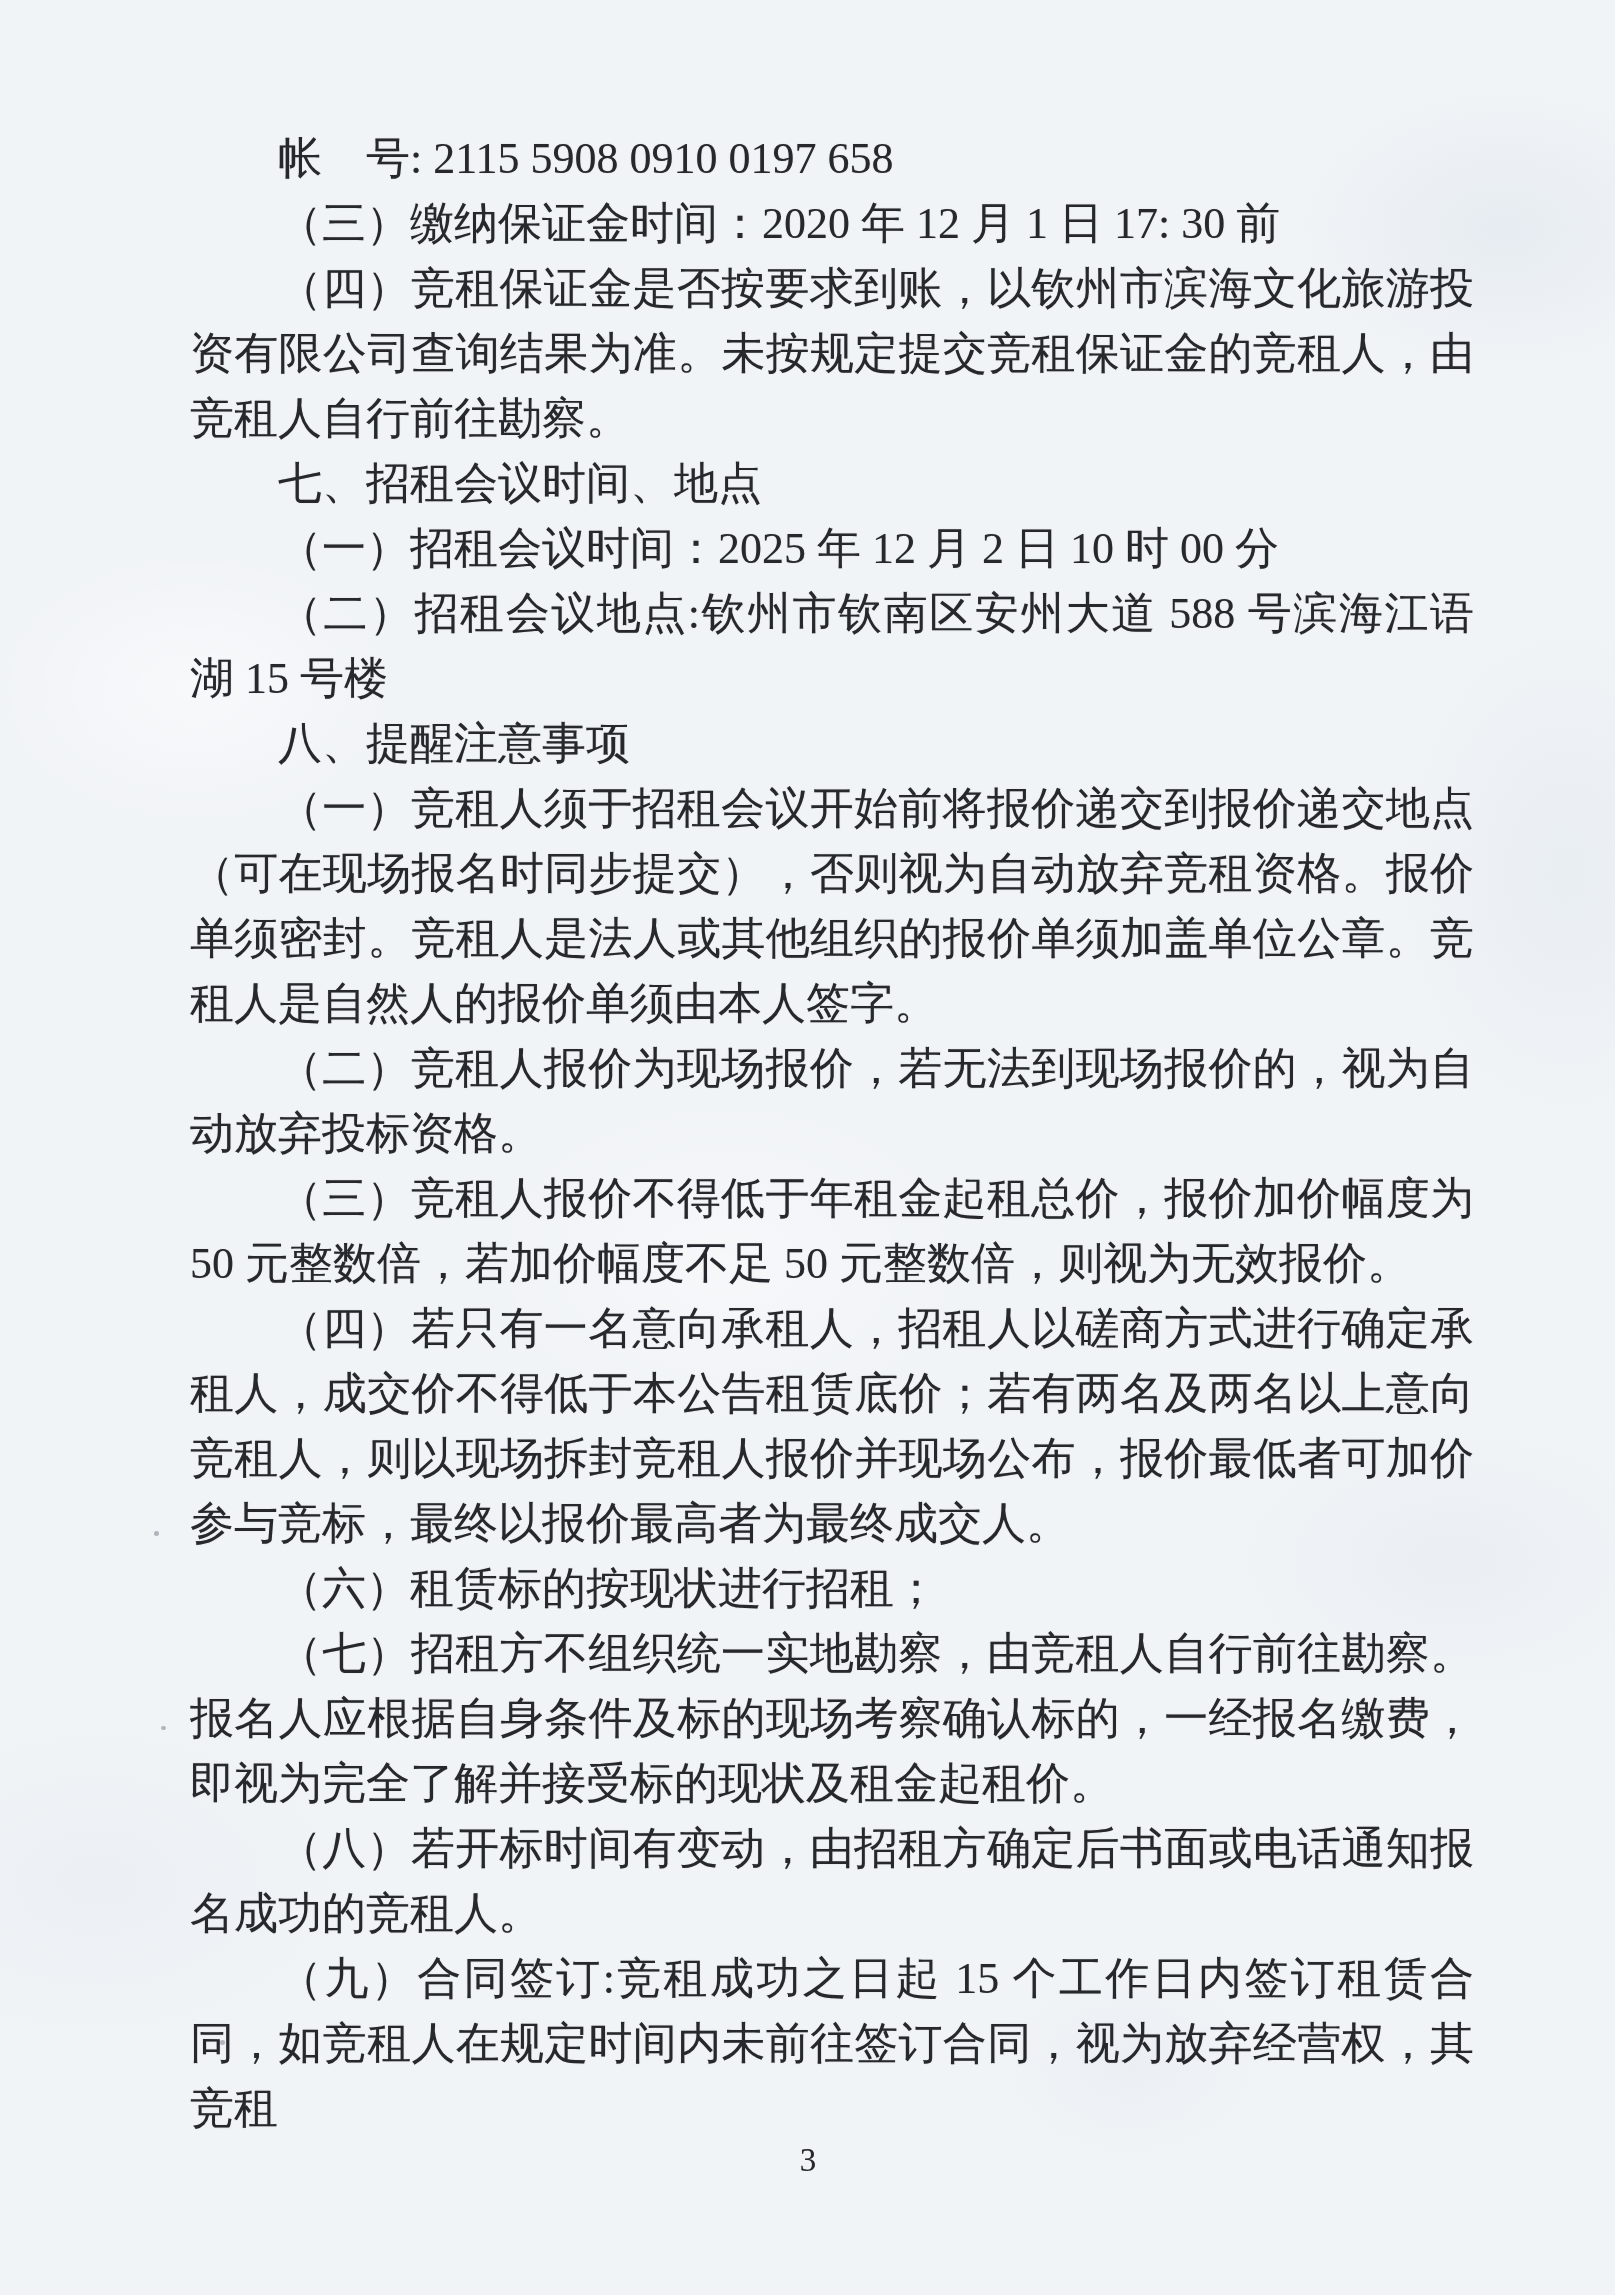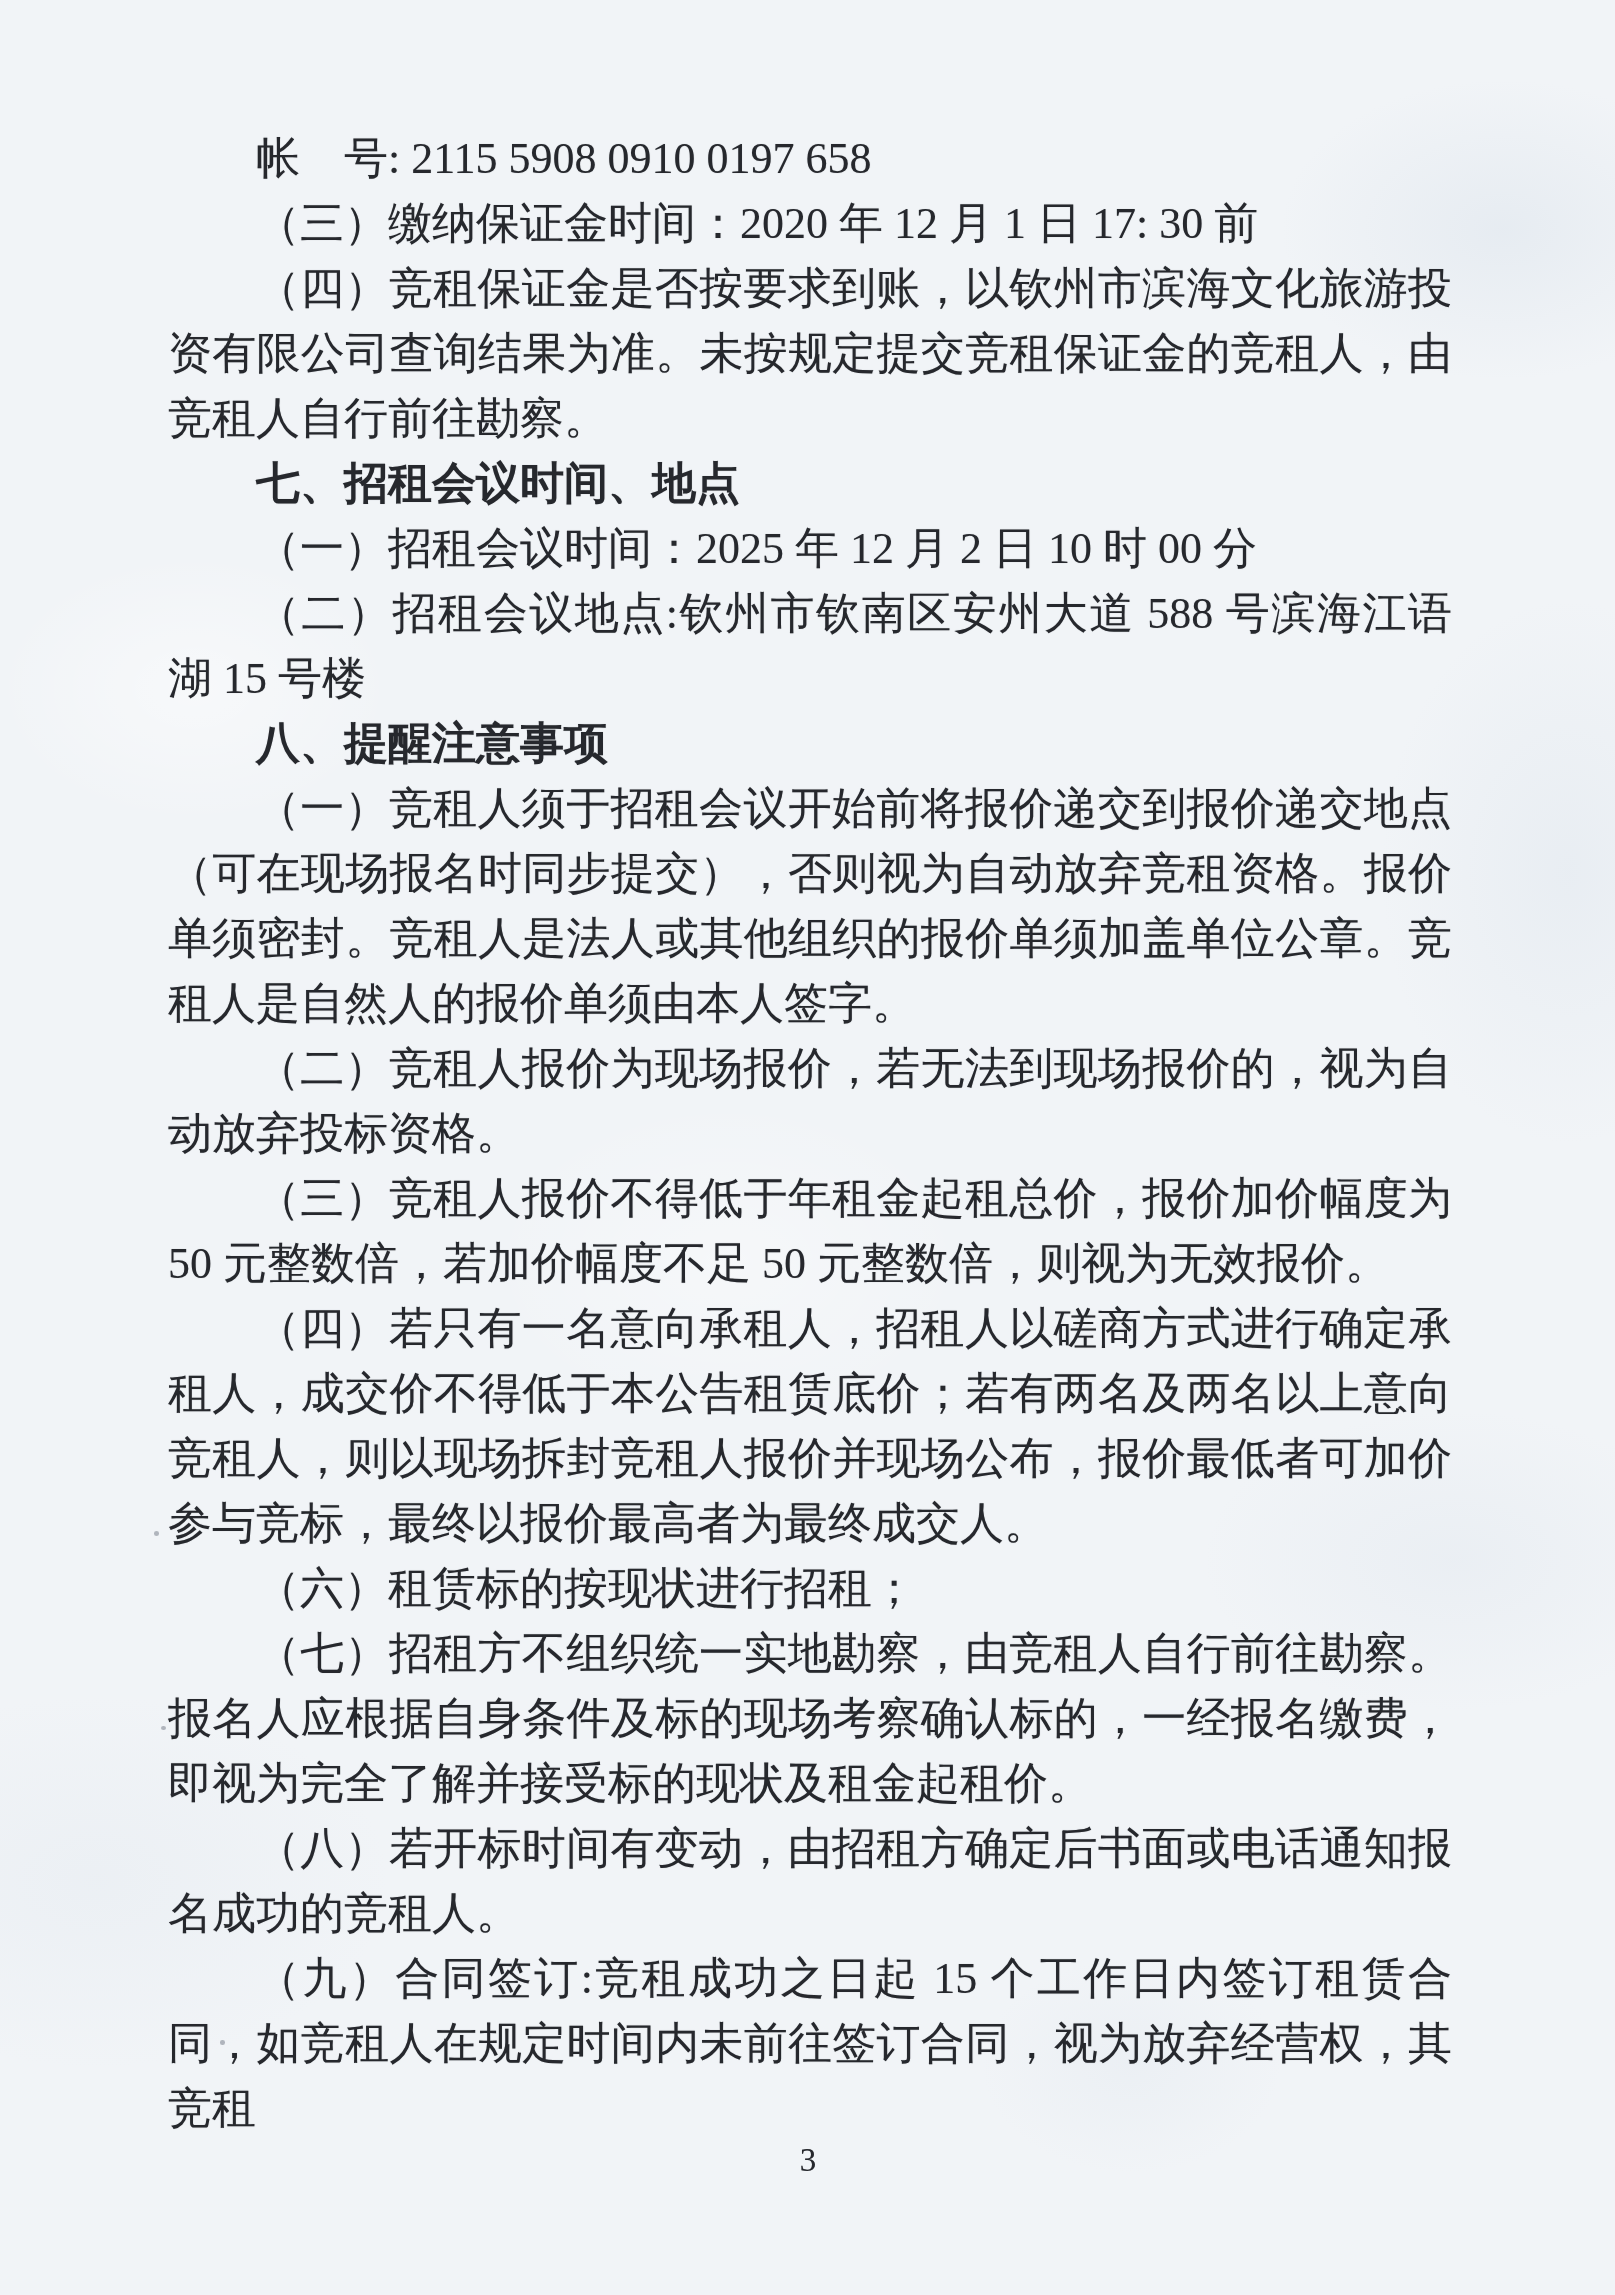--- a/index.html
+++ b/index.html
@@ -28,35 +28,35 @@
       radial-gradient(318px 215px at 93% 10%, rgba(188,203,219,.20), transparent 70%),
       radial-gradient(267px 390px at 97% 38%, rgba(188,203,219,.16), transparent 70%),
       radial-gradient(359px 215px at 90% 68%, rgba(193,206,221,.14), transparent 70%),
       radial-gradient(420px 267px at 6% 82%, rgba(199,211,224,.13), transparent 70%),
       radial-gradient(287px 195px at 12% 30%, rgba(255,255,255,.45), transparent 70%),
       radial-gradient(349px 236px at 45% 55%, rgba(255,255,255,.35), transparent 70%),
       radial-gradient(215px 154px at 70% 90%, rgba(193,206,221,.12), transparent 70%);
   }
   .content {
     position: absolute;
-    left: 168px;
+    left: 190px;
     top: 126px;
     width: 1284px;
   }
   .para {
     margin: 0;
     font-size: 44px;
     line-height: 65px;
     text-align: justify;
     text-indent: 2em;
     text-shadow: 0 0 1px rgba(38, 40, 48, 0.30);
     word-break: break-all;
   }
   .heading {
-    font-weight: 700;
+    font-weight: 400;
   }
   .u {
     text-decoration-thickness: 2.6px;
     text-underline-offset: 8.2px;
   }
   .page-number {
     position: absolute;
     top: 2142px;
     left: 0;
     width: 100%;

